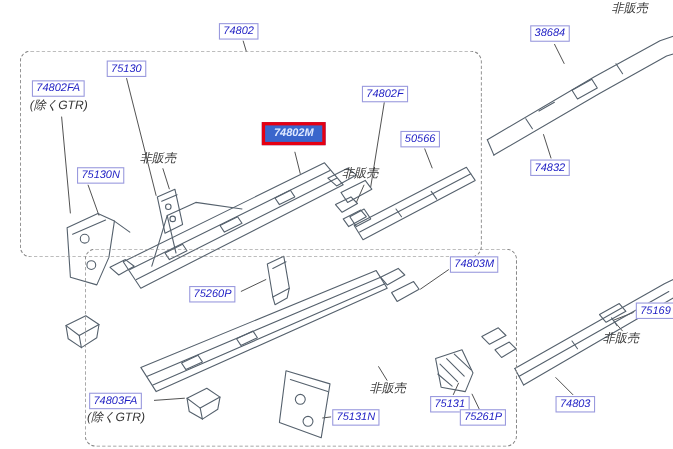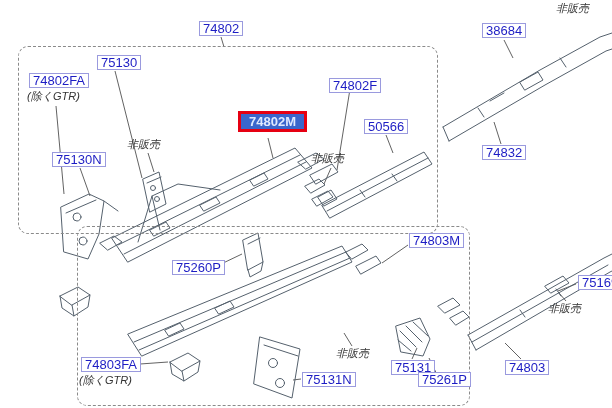--- a/index.html
+++ b/index.html
@@ -9,21 +9,21 @@
   }
   svg.art{position:absolute;left:0;top:0;}
   .dashed-box{
     position:absolute;border:1px dashed #8a8a8a;border-radius:10px;
     background:transparent;
   }
   .box1{left:18px;top:46px;width:418px;height:186px;}
   .box2{left:77px;top:226px;width:391px;height:178px;}
   .label{
     position:absolute;color:#1d1dc4;border:1px solid #9a9ade;background:#fff;
-    font-size:13px;line-height:13px;padding:0 3px;white-space:nowrap;cursor:pointer;
+    font-size:10px;line-height:13px;padding:0 3px;white-space:nowrap;cursor:pointer;font-style:italic;
   }
   .label.highlight{
     background:#3a66cc;color:#dfe9ff;border:3px solid #e60012;
     font-weight:bold;padding:1px 8px;
   }
   .plain{
     position:absolute;color:#333;font-size:11px;line-height:13px;
     white-space:nowrap;background:transparent;font-style:italic;
   }
 </style>
@@ -171,21 +171,21 @@
   <div class="dashed-box box2"></div>
 
   <div class="label" style="left:199px;top:21px">74802</div>
   <div class="label" style="left:482px;top:23px">38684</div>
   <div class="label" style="left:97px;top:55px">75130</div>
   <div class="label" style="left:29px;top:73px">74802FA</div>
   <div class="label" style="left:329px;top:78px">74802F</div>
   <div class="label highlight" style="left:238px;top:111px">74802M</div>
   <div class="label" style="left:364px;top:119px">50566</div>
   <div class="label" style="left:482px;top:145px">74832</div>
-  <div class="label" style="left:52px;top:152px">75130N</div>
+  <div class="label" style="left:70px;top:152px">75130N</div>
   <div class="label" style="left:409px;top:233px">74803M</div>
   <div class="label" style="left:172px;top:260px">75260P</div>
   <div class="label" style="left:578px;top:275px">75169</div>
   <div class="label" style="left:81px;top:357px">74803FA</div>
   <div class="label" style="left:391px;top:360px">75131</div>
   <div class="label" style="left:505px;top:360px">74803</div>
   <div class="label" style="left:302px;top:372px">75131N</div>
   <div class="label" style="left:418px;top:372px">75261P</div>
 
   <div class="plain" style="left:556px;top:2px">非販売</div>

